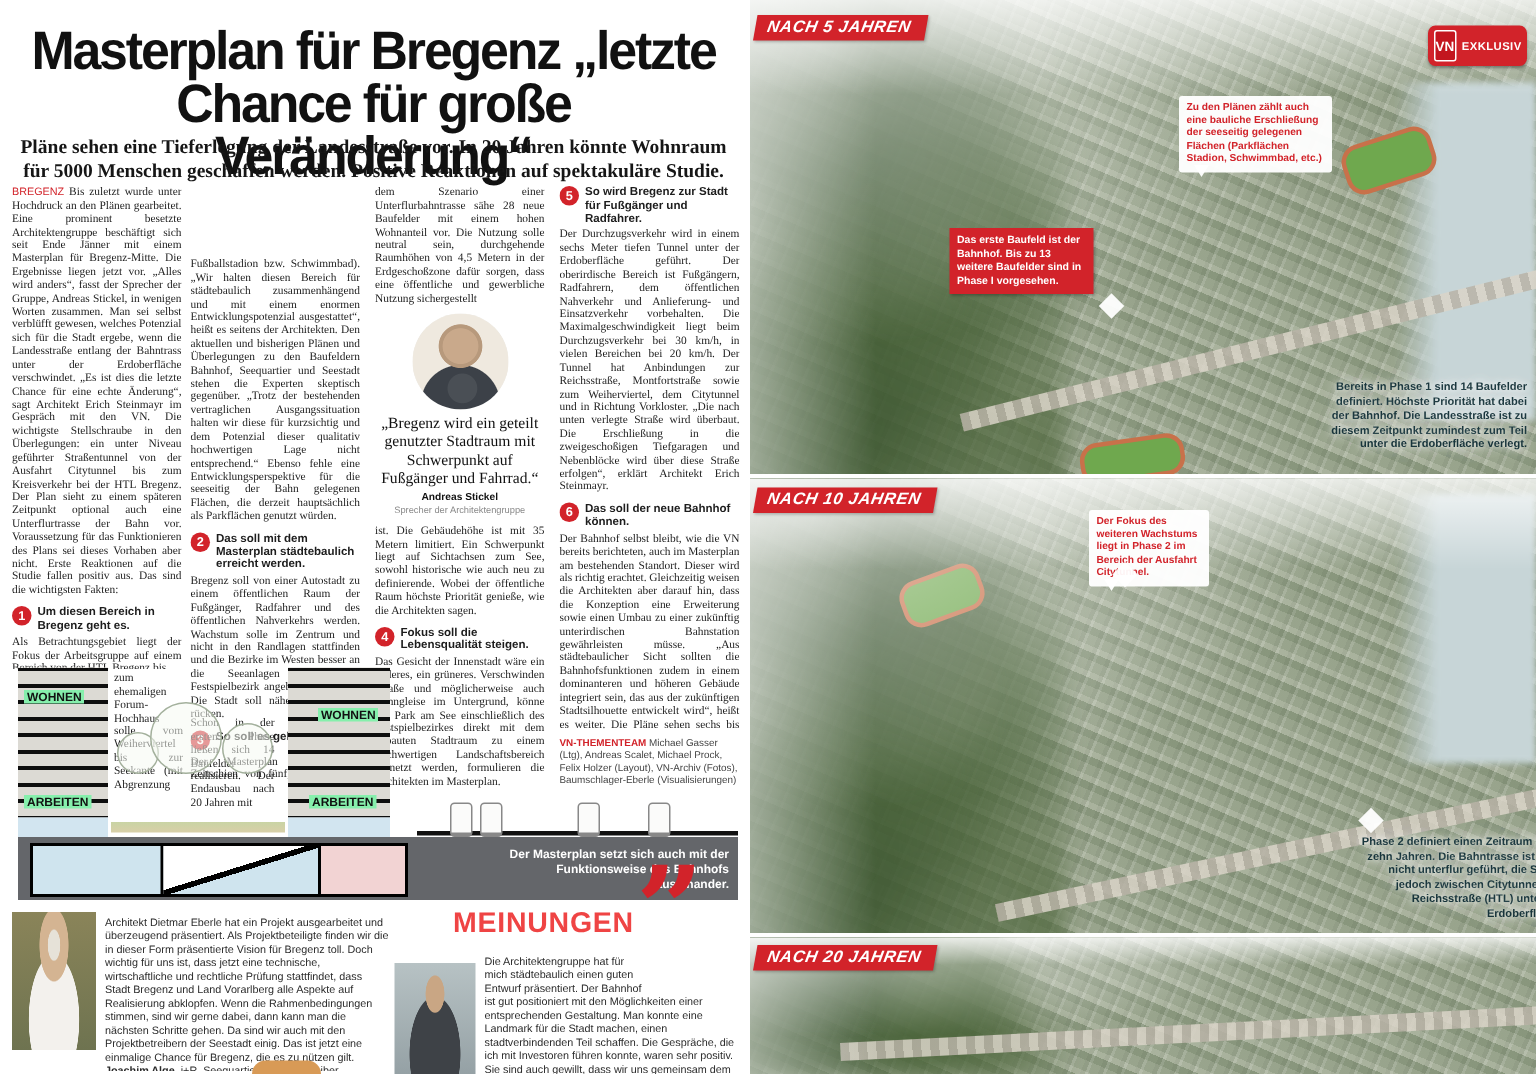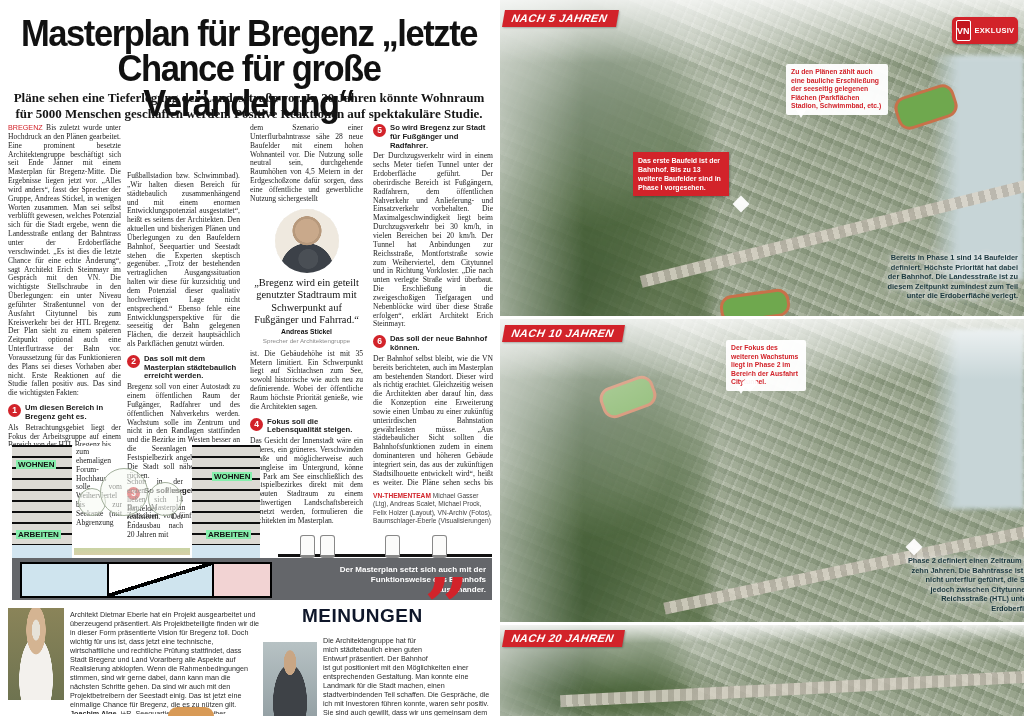--- a/index.html
+++ b/index.html
@@ -48,21 +48,21 @@
     display:flex;}
   .tcell{height:100%;}
   .tc1{width:85px;background:#cfe4ee;border-right:2px solid #000;}
   .tc2{width:103px;background:linear-gradient(to bottom right,#fff 46%,#000 46% 52%,#cfe4ee 52%);border-right:2px solid #000;}
   .tc3{flex:1;background:#f2d3d3;}
   .railline{position:absolute;left:278px;top:114px;width:214px;height:3px;background:#111;}
   .vehicle{position:absolute;top:95px;width:13px;height:19px;border:1.5px solid #888;border-radius:3px;
     background:#fbfbfa;border-bottom-width:3px;}
   
   .meinungen{position:absolute;left:302px;top:605px;font-family:"Liberation Sans",sans-serif;
-    font-weight:800;font-size:19px;letter-spacing:.5px;color:#0f172a;}
+    font-weight:800;font-size:19px;letter-spacing:.5px;color:#ef4444;}
   .qglyph{position:absolute;left:424px;top:568px;font-family:"DejaVu Serif",serif;font-weight:bold;
     font-size:78px;line-height:1;color:#d2232a;}
   .op-photo{position:absolute;}
   .op1-photo{left:8px;top:608px;width:56px;height:92px;
     background:
       radial-gradient(ellipse at 50% 24%,#e6e2d8 0 10%,#d4b492 11% 24%,transparent 25%),
       radial-gradient(ellipse at 50% 78%,#f3f1ed 0 42%,transparent 43%),
       linear-gradient(#8a8459,#6e7350);}
   .op2-photo{left:263px;top:642px;width:54px;height:74px;
     background:

